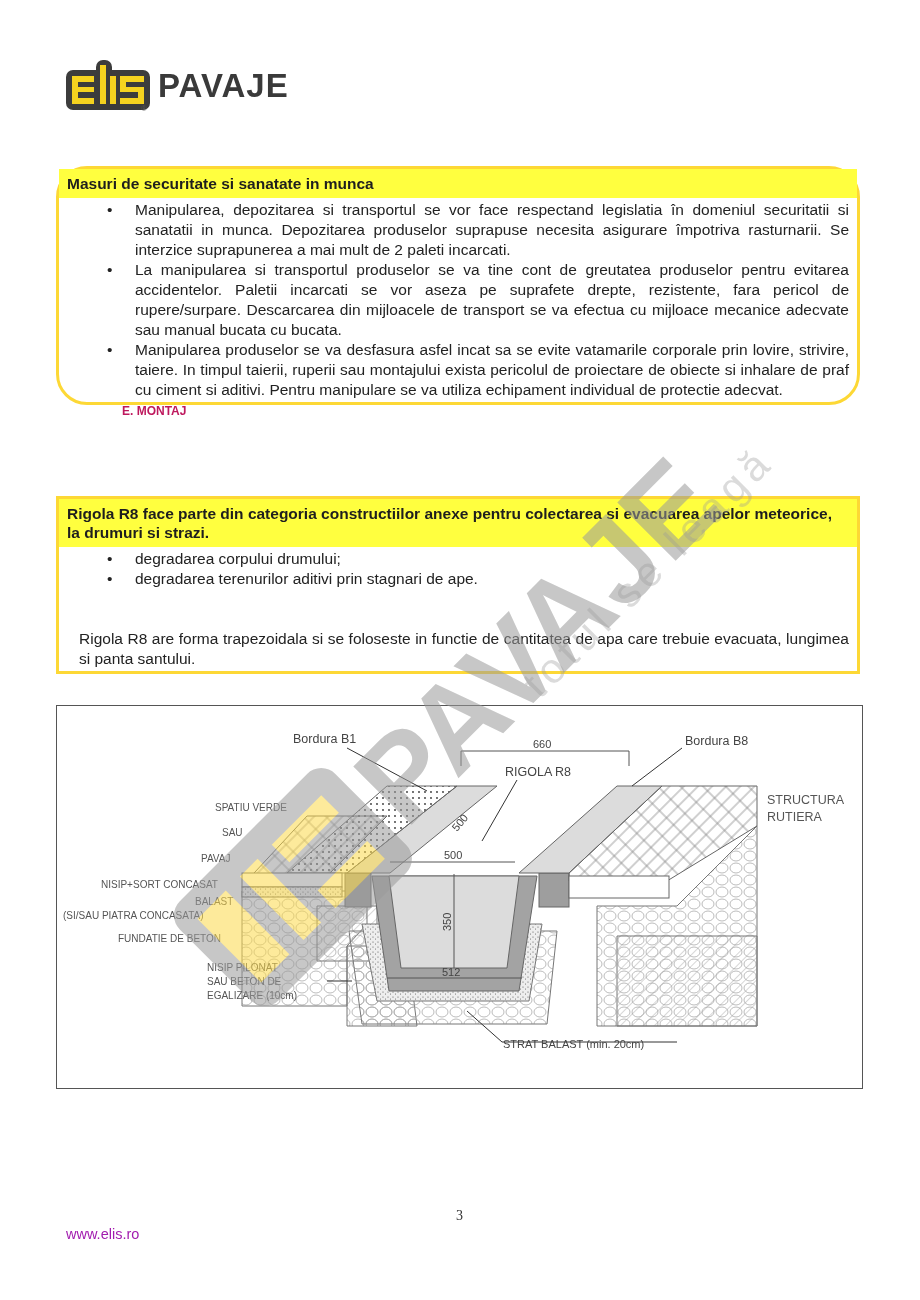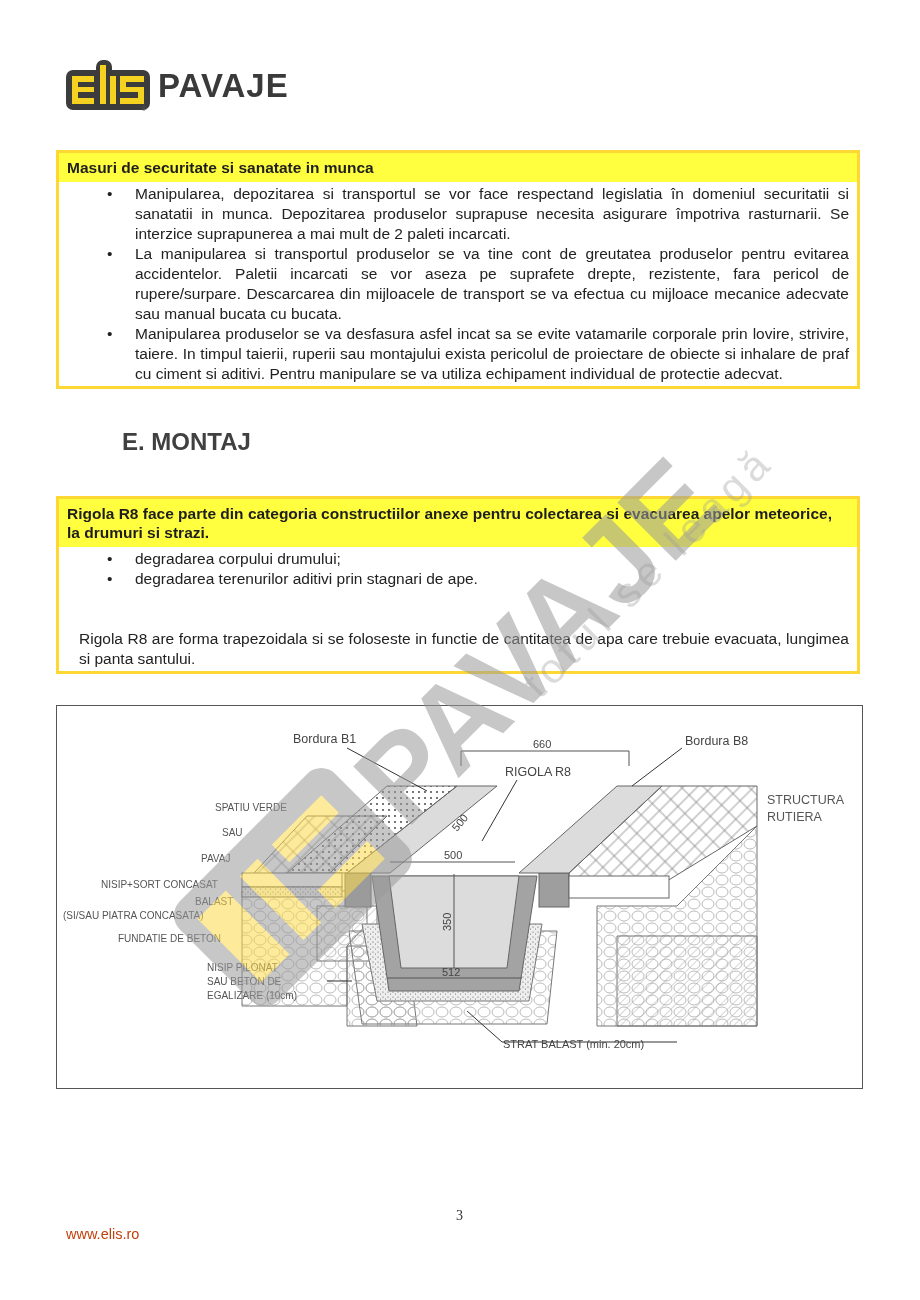--- a/index.html
+++ b/index.html
@@ -9,24 +9,24 @@
   .logo-mark .box{position:absolute;background:#3c3c3c;border-radius:7px;}
   .logo-mark .y{position:absolute;background:#f5d21f;}
   .logo-text{font-weight:bold;font-size:33px;color:#3a3a3a;margin-left:8px;letter-spacing:1px;}
   .logo-reg{position:absolute;left:141px;top:104px;font-size:8px;color:#555;}
   .panel{position:absolute;left:56px;width:804px;border:3px solid #fdd835;background:#fff;box-sizing:border-box;}
   .panel-head{background:#ffff3f;font-weight:bold;font-size:15.5px;padding:5px 8px 5px 8px;color:#1e1e1e;line-height:19px;}
   .panel-body{font-size:15.5px;line-height:20px;padding:2px 8px 2px 20px;}
   ul{margin:0;padding:0 0 0 56px;list-style:none;}
   li{position:relative;text-align:justify;}
   li::before{content:"\2022";position:absolute;left:-28px;top:0;}
-  .section{position:absolute;left:122px;top:428px;font-weight:bold;font-size:24px;color:#404040;}
+  .section{position:absolute;left:122px;top:404px;font-weight:bold;font-size:12px;color:#be185d;}
   .figure{position:absolute;left:56px;top:705px;width:807px;height:384px;border:1px solid #555;box-sizing:border-box;background:#fff;}
   .page-num{position:absolute;left:456px;top:1208px;font-family:"Liberation Serif",serif;font-size:14px;color:#333;}
-  .footer{position:absolute;left:66px;top:1226px;font-size:14.5px;color:#c2410c;}
+  .footer{position:absolute;left:66px;top:1226px;font-size:14.5px;color:#a21caf;}
   .wm{position:absolute;pointer-events:none;}
   svg text{font-family:"Liberation Sans",sans-serif;}
 </style>
 </head>
 <body>
 
 <div class="logo">
   <div class="logo-mark">
     <div class="box" style="left:0;top:10px;width:84px;height:40px;"></div>
     <div class="box" style="left:30px;top:0;width:16px;height:20px;"></div>
@@ -39,21 +39,21 @@
     <div class="y" style="left:54px;top:16px;width:24px;height:6px;"></div>
     <div class="y" style="left:54px;top:16px;width:6px;height:16px;"></div>
     <div class="y" style="left:54px;top:27px;width:24px;height:5px;"></div>
     <div class="y" style="left:72px;top:27px;width:6px;height:17px;"></div>
     <div class="y" style="left:54px;top:38px;width:24px;height:6px;"></div>
   </div>
   <span class="logo-text">PAVAJE</span>
 </div>
 <span class="logo-reg">®</span>
 
-<div class="panel" style="top:150px;">
+<div class="panel" style="top:166px;border-radius:31px;">
   <div class="panel-head">Masuri de securitate si sanatate in munca</div>
   <div class="panel-body">
     <ul>
       <li>Manipularea, depozitarea si transportul se vor face respectand legislatia în domeniul securitatii si sanatatii in munca. Depozitarea produselor suprapuse necesita asigurare împotriva rasturnarii. Se interzice suprapunerea a mai mult de 2 paleti incarcati.</li>
       <li>La manipularea si transportul produselor se va tine cont de greutatea produselor pentru evitarea accidentelor. Paletii incarcati se vor aseza pe suprafete drepte, rezistente, fara pericol de rupere/surpare. Descarcarea din mijloacele de transport se va efectua cu mijloace mecanice adecvate sau manual bucata cu bucata.</li>
       <li>Manipularea produselor se va desfasura asfel incat sa se evite vatamarile corporale prin lovire, strivire, taiere. In timpul taierii, ruperii sau montajului exista pericolul de proiectare de obiecte si inhalare de praf cu ciment si aditivi. Pentru manipulare se va utiliza echipament individual de protectie adecvat.</li>
     </ul>
   </div>
 </div>
 

